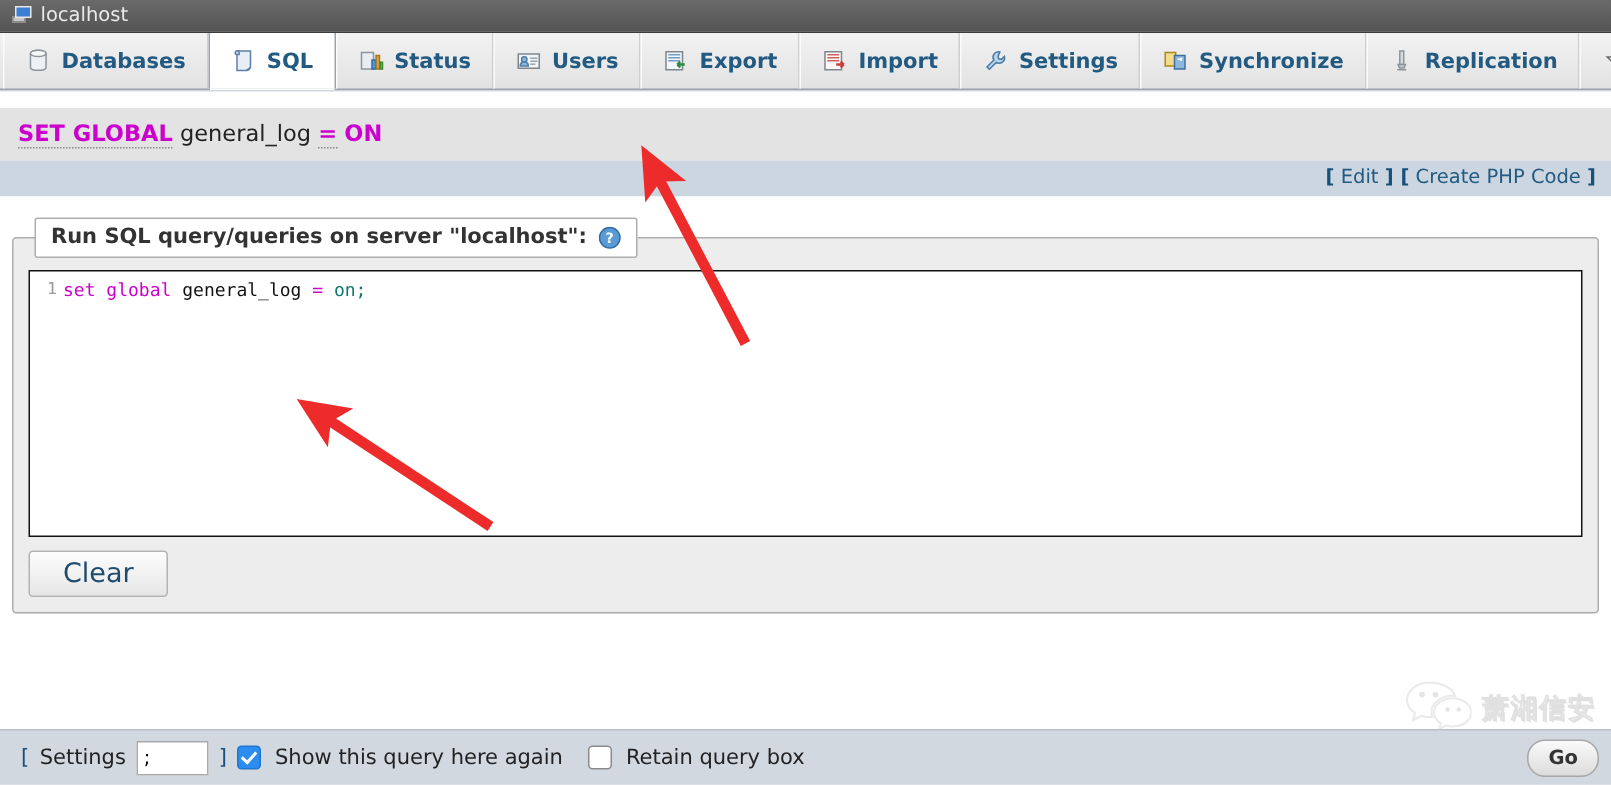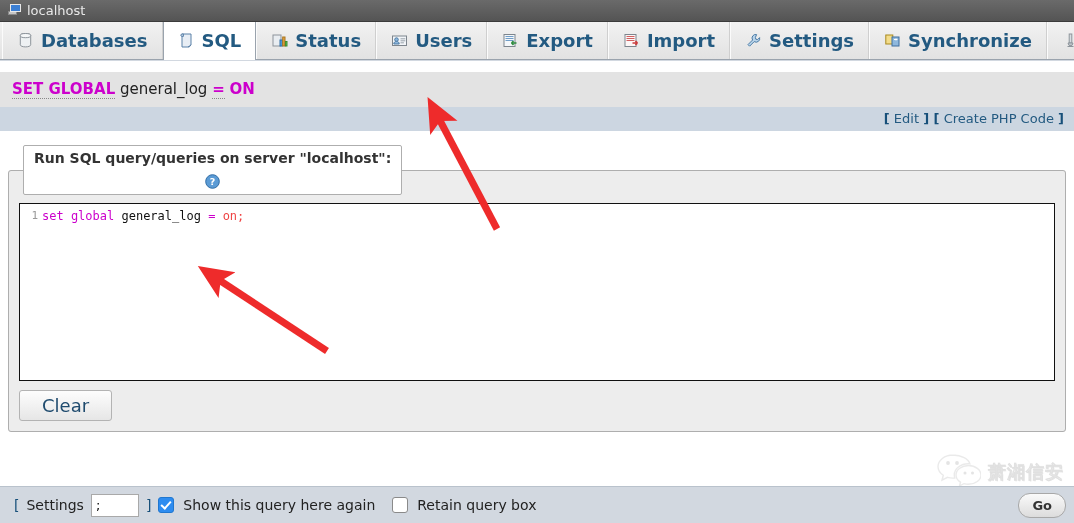--- a/index.html
+++ b/index.html
@@ -92,21 +92,21 @@
   .tab.active::after {
     content: "";
     position: absolute;
     left: 0; right: 0; bottom: -1px;
     height: 1px;
     background: #ffffff;
   }
   .tab .tab-label {
     color: #235a81;
     font-weight: bold;
-    font-size: 18px;
+    font-size: 14px;
     white-space: nowrap;
   }
   .tab .tab-icon {
     width: 17px; height: 17px;
     flex: 0 0 auto;
     display: block;
   }
 
   
   #page {
@@ -188,21 +188,20 @@
     border: 1px solid #aeaeae;
     border-radius: 2px;
     padding: 4px 10px 5px 10px;
     margin-left: 4px;
     font-weight: bold;
     font-size: 14px;
     color: #333;
     display: flex;
     align-items: center;
     gap: 8px;
-    flex-direction: column;
   }
   .help-icon {
     width: 15px; height: 15px;
     display: inline-block;
     vertical-align: middle;
   }
 
   
   #editor {
     background: #ffffff;
@@ -226,21 +225,21 @@
   }
   #codearea {
     flex: 1 1 auto;
     padding: 5px 0 0 0;
     white-space: pre;
     line-height: 15px;
   }
   .cm-kw  { color: #cc00cc; }
   .cm-var { color: #111111; }
   .cm-op  { color: #cc00cc; }
-  .cm-atom{ color: #ef4444; text-align: center; }
+  .cm-atom{ color: #0f766e; text-align: center; }
 
   #clearrow { margin-top: 9px; }
   button.btn {
     font-family: "DejaVu Sans", "Liberation Sans", sans-serif;
     font-size: 18px;
     color: #1f4b6e;
     background: linear-gradient(to bottom, #fdfdfd 0%, #e6e6e6 100%);
     border: 1px solid #b3b3b3;
     border-radius: 3px;
     padding: 4px 22px;

